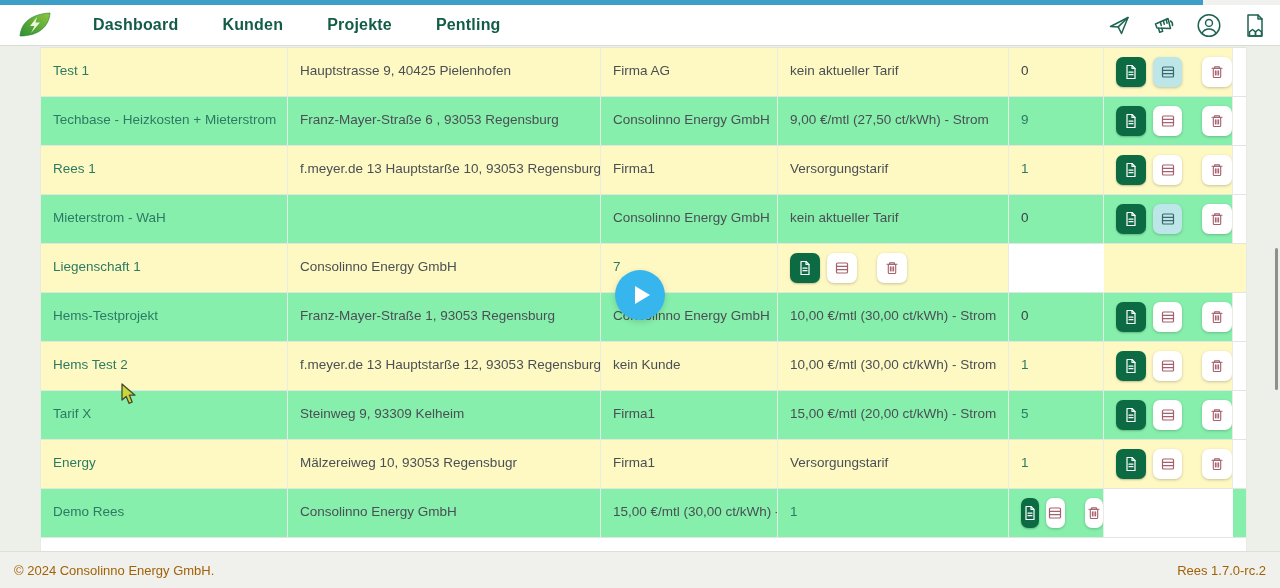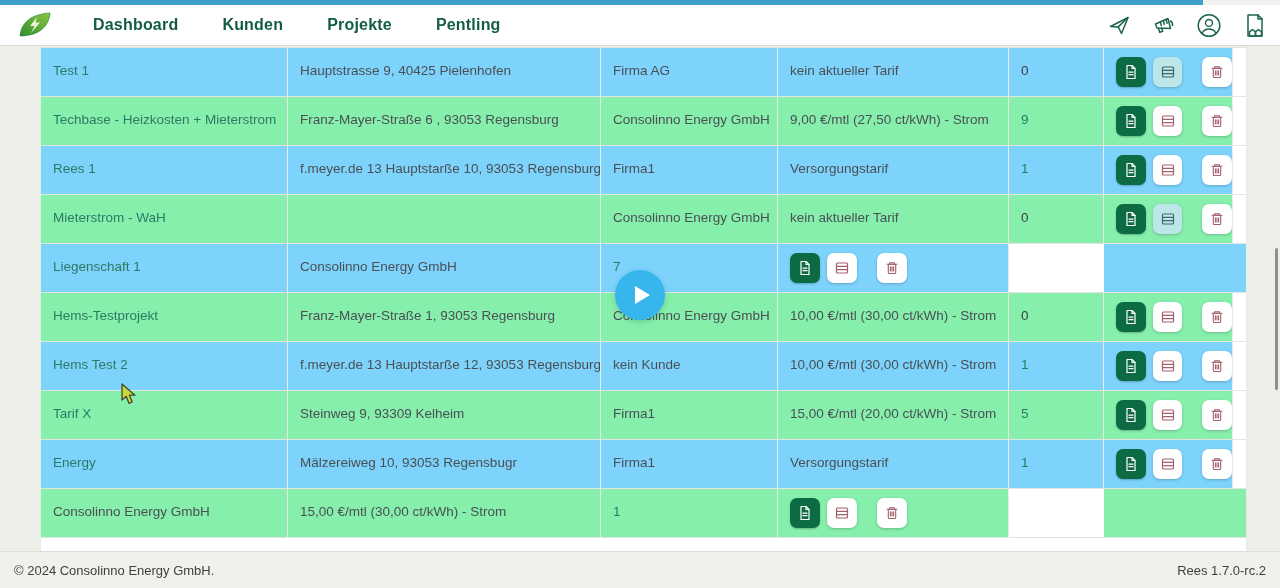--- a/index.html
+++ b/index.html
@@ -34,21 +34,21 @@
   
   .table-card {
     position:absolute; left:40px; top:47px; width:1207px; height:504px;
     background:#ffffff; border-top:1px solid #e2e4de;
     border-left:1px solid #e8eae4; border-right:1px solid #e8eae4;
     overflow:hidden; z-index:5;
   }
   .t-row {
     display:grid;
     grid-template-columns:247px 313px 177px 231px 95px 129px 14px;
-    height:49px; background:#7dd3fc; border-bottom:1px solid #e3e5df;
+    height:49px; background:#fef9c3; border-bottom:1px solid #e3e5df;
   }
   .t-row.alt { background:#86efac; }
   .t-row.partial { height:13px; border-bottom:none; background:#ffffff; }
   .cell {
     padding:14px 10px 0 12px; font-size:13.5px; line-height:17px;
     border-right:1px solid #e9ebe5; overflow:hidden; white-space:nowrap;
   }
   .cell.name   { color:#2c7a63; cursor:pointer; }
   .cell.addr, .cell.comp, .cell.tarif { color:#4a4f54; }
   .cell.count  { color:#3a3f45; }
@@ -93,21 +93,21 @@
     background:#8f8f8f; border-radius:2px; z-index:25; cursor:pointer;
   }
 
   
   .footer {
     position:absolute; left:0; top:551px; width:1280px; height:37px;
     background:#f0f1ec; border-top:1px solid #dddfd8;
     display:flex; align-items:center; justify-content:space-between;
     padding:0 14px; z-index:10;
   }
-  .footer-text { font-size:13px; color:#404040; }
+  .footer-text { font-size:13px; color:#a16207; }
 </style>
 </head>
 <body>
 
 <div class="progress-track">
   <div class="progress-fill"></div>
 </div>
 
 <div class="navbar">
   <div class="logo">
@@ -433,20 +433,21 @@
           <path d="M3 4.3 h10"></path>
           <path d="M5.6 4.3 V2.8 h4.8 v1.5"></path>
           <rect x="4.3" y="4.3" width="7.4" height="9.2" rx="1"></rect>
           <path d="M6.4 6.8 v4.2 M8 6.8 v4.2 M9.6 6.8 v4.2"></path>
         </svg>
       </button>
     </div>
     <div class="cell spacer"></div>
   </div>
     <div class="t-row alt">
+    <div class="cell name">Demo Rees</div>
     <div class="cell comp">Consolinno Energy GmbH</div>
     <div class="cell tarif">15,00 €/mtl (30,00 ct/kWh) - Strom</div>
     <div class="cell count pos">1</div>
     <div class="cell actions">
       <button class="btn btn-green">
         <svg width="16" height="16" viewBox="0 0 16 16" class="ic-doc">
           <path d="M4 1.5 h5 l3 3 v10 H4 z"></path>
           <path d="M9 1.5 v3 h3"></path>
           <path d="M6 8.2 h4 M6 10.7 h4"></path>
         </svg>

